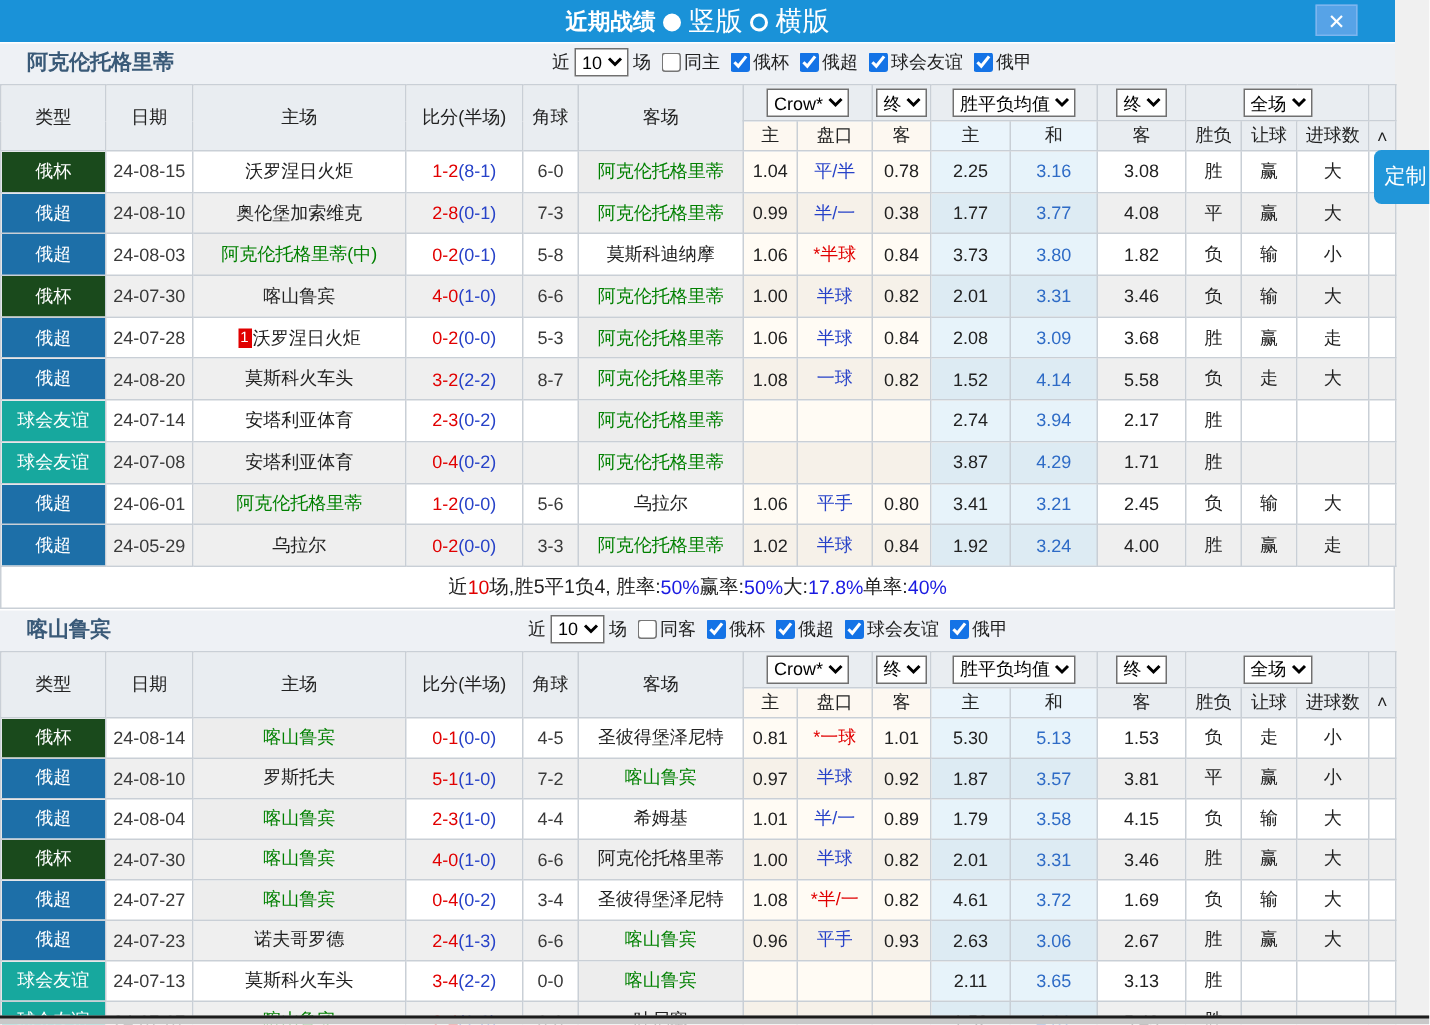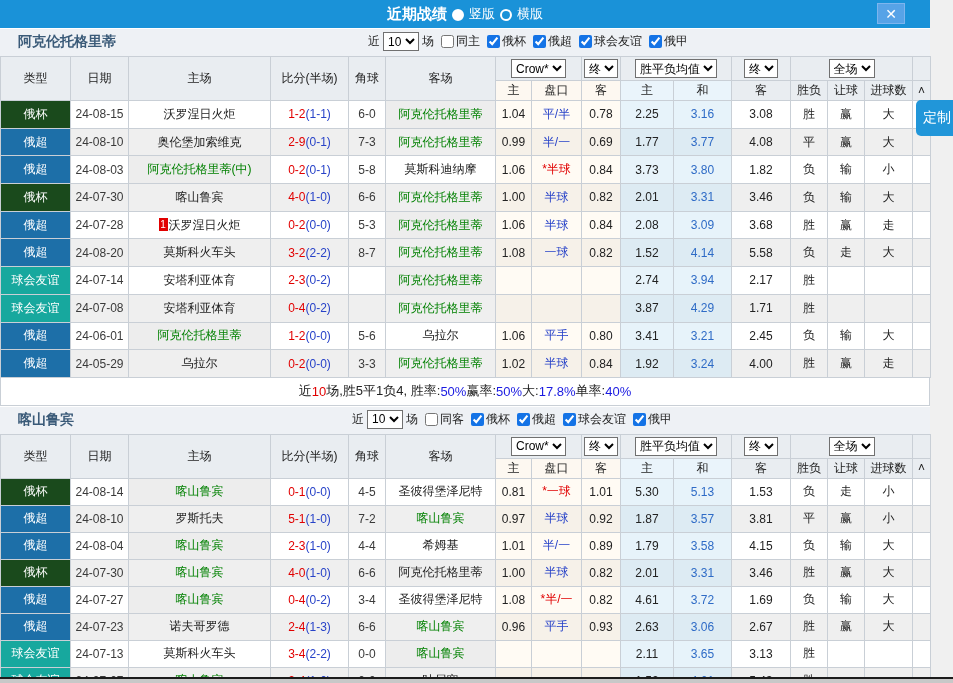--- a/index.html
+++ b/index.html
@@ -6,21 +6,21 @@
   .stage{position:relative;width:953px;height:683px;overflow:hidden;background:#f0f0f0;
          font-family:"Liberation Sans","DejaVu Sans",sans-serif;font-size:12px;}
   .panel{position:absolute;left:0;top:0;width:930px;background:#fff;}
 
   
   .titlebar{height:28px;background:#1a92d8;position:relative;display:flex;align-items:center;justify-content:center;}
   .title-group{display:flex;align-items:center;gap:5px;color:#fff;}
   .dlg-title{font-weight:bold;font-size:15px;}
   .rdo{width:12px;height:12px;border-radius:50%;border:2px solid #fff;display:inline-block;box-sizing:border-box;vertical-align:middle;}
   .rdo.on{background:#fff;}
-  .rdo-label{font-size:13px;color:#fff;text-align:center;}
+  .rdo-label{font-size:18px;color:#fff;text-align:center;}
   .close-btn{position:absolute;right:25px;top:3px;width:28px;height:21px;background:#57a3e7;border:1px solid #7db5ee;
              color:#fff;font-weight:bold;font-size:14px;text-align:center;line-height:20px;cursor:pointer;box-sizing:border-box;}
 
   
   .secbar{height:27px;background:#eef1f5;position:relative;border-top:1px solid #fff;}
   .team-name{position:absolute;left:18px;top:4px;font-size:14px;font-weight:bold;color:#3a5a78;}
   .filter{position:absolute;left:352px;top:3px;display:flex;align-items:center;font-size:12px;color:#222;white-space:nowrap;}
   .filter-s1{left:368px;}
   .filter select{margin:0 3px;}
   select{font-size:12px;height:19px;border:1px solid #707070;background:#fff;color:#000;}
@@ -158,44 +158,44 @@
           <th>让球</th>
           <th>进球数</th>
           <th class="gutter">˄</th>
         </tr>
       </thead>
       <tbody>
           <tr>
             <td class="type" style="background: rgb(26, 74, 28);">俄杯</td>
             <td class="date">24-08-15</td>
             <td><span>沃罗涅日火炬</span></td>
-            <td><span class="score-m">1-2</span><span class="score-h">(1-1)</span></td>
+            <td><span class="score-m">1-2</span><span class="score-h">(8-1)</span></td>
             <td class="corner">6-0</td>
             <td class="hlcell"><span class="team-hl">阿克伦托格里蒂</span></td>
             <td class="crow">1.04</td>
             <td class="crow hc">平/半</td>
             <td class="crow">0.78</td>
             <td class="eu">2.25</td>
             <td class="eu eu-d">3.16</td>
             <td>3.08</td>
             <td class="res-red">胜</td>
             <td class="res-red">赢</td>
             <td class="res-red">大</td>
             <td></td>
           </tr>
           <tr>
             <td class="type" style="background: rgb(29, 111, 168);">俄超</td>
             <td class="date">24-08-10</td>
             <td><span>奥伦堡加索维克</span></td>
-            <td><span class="score-m">2-9</span><span class="score-h">(0-1)</span></td>
+            <td><span class="score-m">2-8</span><span class="score-h">(0-1)</span></td>
             <td class="corner">7-3</td>
             <td class="hlcell"><span class="team-hl">阿克伦托格里蒂</span></td>
             <td class="crow">0.99</td>
             <td class="crow hc">半/一</td>
-            <td class="crow">0.69</td>
+            <td class="crow">0.38</td>
             <td class="eu">1.77</td>
             <td class="eu eu-d">3.77</td>
             <td>4.08</td>
             <td class="res-blue">平</td>
             <td class="res-red">赢</td>
             <td class="res-red">大</td>
             <td></td>
           </tr>
           <tr>
             <td class="type" style="background: rgb(29, 111, 168);">俄超</td>

